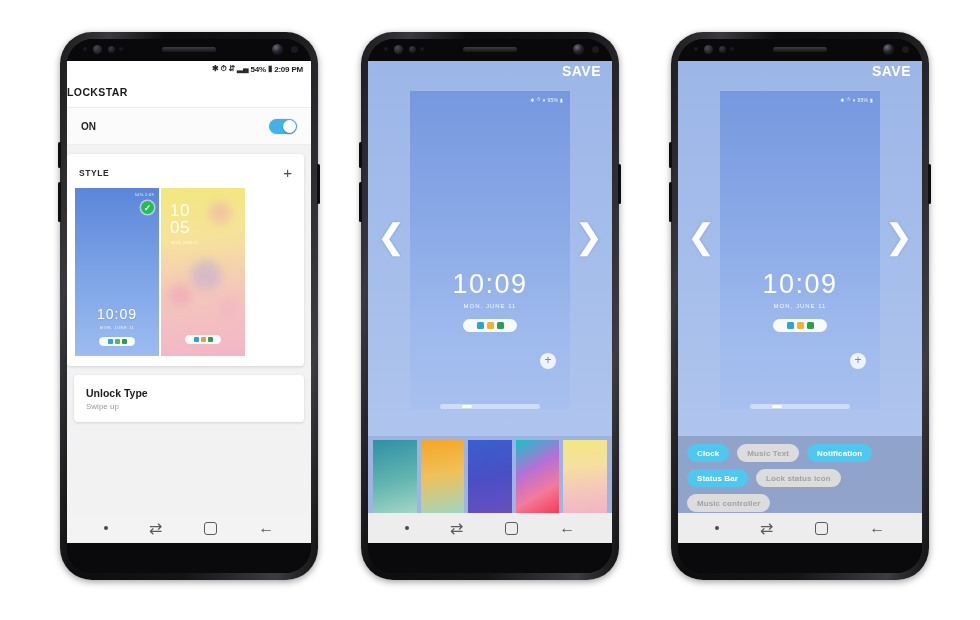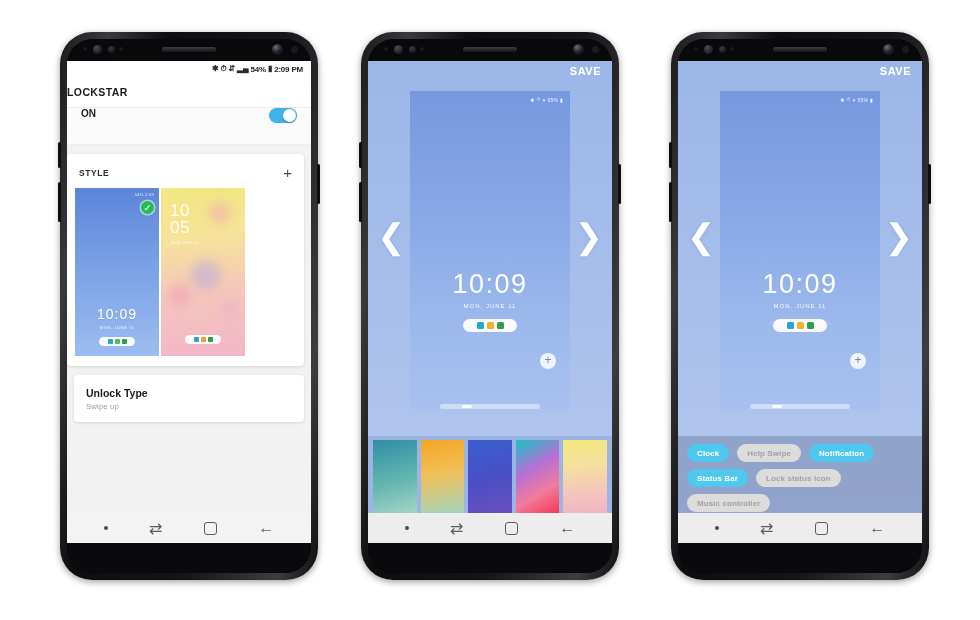--- a/index.html
+++ b/index.html
@@ -81,21 +81,21 @@
   }
   .sb-ico { font-size: 8px; line-height: 1; color: #2a2a2a; }
   .app-title {
     height: 30px; background: #fff; display: flex; align-items: center;
     font-size: 10.5px; font-weight: bold; color: #1a1a1a;
     letter-spacing: .4px;
   }
   .onrow {
     height: 38px; background: #fbfbfb; border-top: 1px solid #ededed;
     border-bottom: 1px solid #ededed;
-    display: flex; align-items: flex-start; justify-content: space-between;
+    display: flex; align-items: center; justify-content: space-between;
     padding: 0 14px;
   }
   .onrow-label { font-size: 10px; font-weight: bold; color: #1e1e1e; }
   .toggle {
     width: 28px; height: 15px; border-radius: 9px; background: #3fb2e8;
     position: relative; box-shadow: 0 0 0 1px rgba(0,0,0,.04);
   }
   .toggle-knob {
     position: absolute; right: 1px; top: 1px; width: 13px; height: 13px;
     border-radius: 50%; background: #fff; box-shadow: 0 1px 2px rgba(0,0,0,.28);
@@ -155,21 +155,21 @@
   .list-card { background: #fff; margin: 9px 7px 0 7px; border-radius: 4px; box-shadow: 0 1px 3px rgba(0,0,0,.13); }
   .list-row { padding: 12px 16px 11px 12px; }
   .list-row + .list-row { border-top: 1px solid #eeeeee; }
   .lr-title { font-size: 10.5px; color: #1b1b1b; font-weight: bold; margin-bottom: 3px; }
   .lr-sub { font-size: 8px; color: #9a9a9a; }
   .p1-bg { position: absolute; inset: 0; background: #f2f2f3; }
 
   
   .editor { position: absolute; inset: 0; background: linear-gradient(180deg,#9cb6e8 0%,#a9c0ec 55%,#b5c9ef 100%); }
   .save-bar { height: 20px; display: flex; align-items: center; justify-content: flex-end; padding-right: 11px; }
-  .save-label { color: #fff; font-size: 11px; font-weight: bold; letter-spacing: .5px; }
+  .save-label { color: #fff; font-size: 14px; font-weight: bold; letter-spacing: .5px; }
   .preview-wrap { position: absolute; left: 0; right: 0; top: 20px; bottom: 0; }
   .preview {
     position: absolute; left: 50%; transform: translateX(-50%); top: 10px;
     width: 160px; height: 318px;
     background: linear-gradient(180deg,#7698df 0%,#89a8e6 40%,#9cb8ec 72%,#a8c0ef 100%);
     overflow: hidden;
   }
   .pv-status {
     position: absolute; right: 7px; top: 5px; font-size: 5px; color: #f0f4ff;
     display: flex; gap: 2px; align-items: center; letter-spacing: .2px;
@@ -482,21 +482,21 @@
               </div>
               <div class="pv-plus">+</div>
               <div class="home-ind">
                 <div class="home-ind-dot"></div>
               </div>
             </div>
           </div>
 
           <div class="chip-area">
             <div class="chip on">Clock</div>
-            <div class="chip off">Help Swipe</div>
+            <div class="chip off">Music Text</div>
             <div class="chip on">Notification</div>
             <div class="chip on">Status Bar</div>
             <div class="chip off">Lock status icon</div>
             <div class="chip off">Music controller</div>
           </div>
 
           <div class="tabbar">
             <div class="tab">
               <span class="tico">▣</span>
               <span>Background</span>

